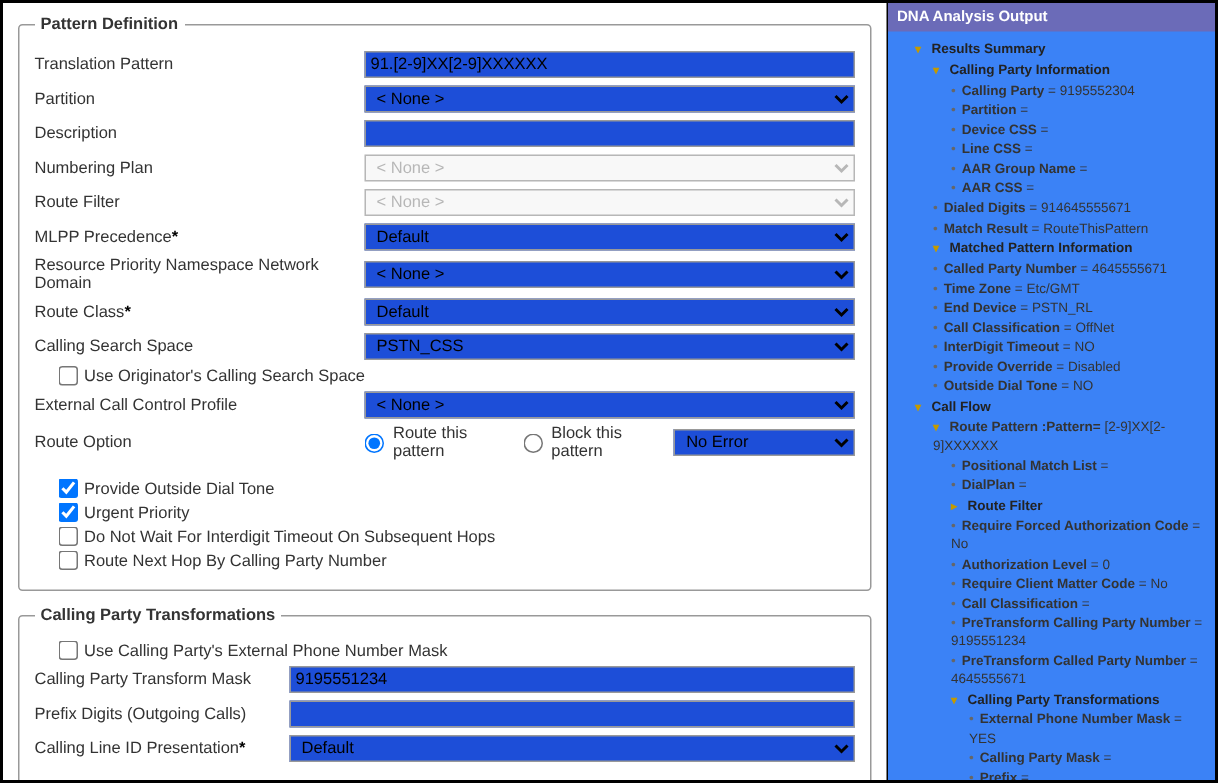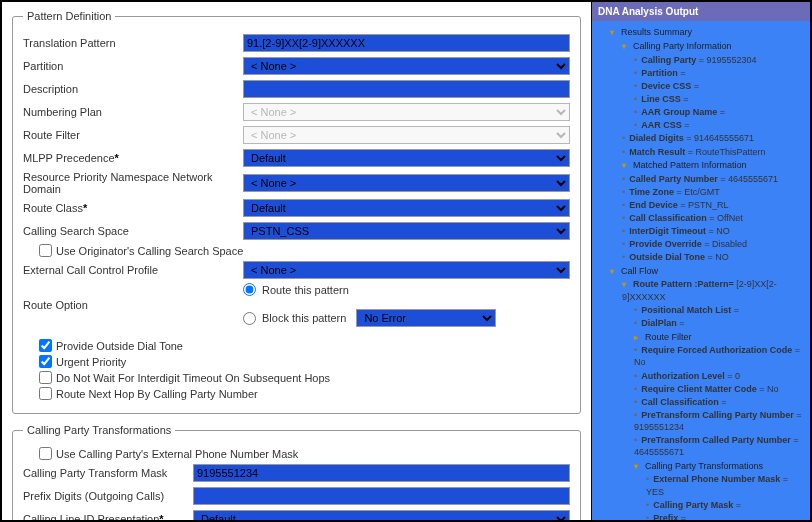--- a/index.html
+++ b/index.html
@@ -33,21 +33,21 @@
     padding: 4px 6px;
     font-size: 10px;
   }
   fieldset {
     border: 1px solid #999;
     border-radius: 3px;
     margin-bottom: 10px;
     padding: 8px 10px 10px 10px;
   }
   legend {
-    font-weight: normal;
+    font-weight: bold;
     font-size: 11px;
     padding: 0 4px;
     color: #333;
   }
   .form-row {
     display: flex;
     align-items: center;
     margin: 3px 0;
     min-height: 20px;
   }
@@ -79,39 +79,39 @@
     margin-right: 4px;
   }
   .radio-row {
     display: flex;
     align-items: center;
     gap: 4px;
   }
   .radio-row input[type="radio"] { margin-right: 2px; }
   .route-option-block {
     display: flex;
-    flex-direction: column;
+    flex-direction: row;
     gap: 13px;
   }
   .block-row select { width: 140px; margin-left: 6px;}
   
   .tree { padding: 4px 6px; }
   .tree ul { list-style: none; padding-left: 12px; }
   .tree li { margin: 1px 0; line-height: 1.35; }
   .toggle {
     display: inline-block;
     width: 9px;
     color: #b58900;
     font-weight: bold;
     margin-right: 2px;
   }
   .toggle.down::before { content: "▾"; font-size: 8px; color: #c49a00;}
   .toggle.right::before { content: "▸"; font-size: 8px; color: #c49a00;}
   .bullet::before { content: "•"; color: #666; margin-right: 4px; font-size: 9px;}
-  .tree b { font-weight: normal; color: #222; }
+  .tree b { font-weight: bold; color: #222; }
   .kv { color: #333; }
   .kv .k { font-weight: bold; }
 </style>
 </head>
 <body>
 
 <div class="left-panel">
 
   <fieldset>
     <legend>Pattern Definition</legend>

